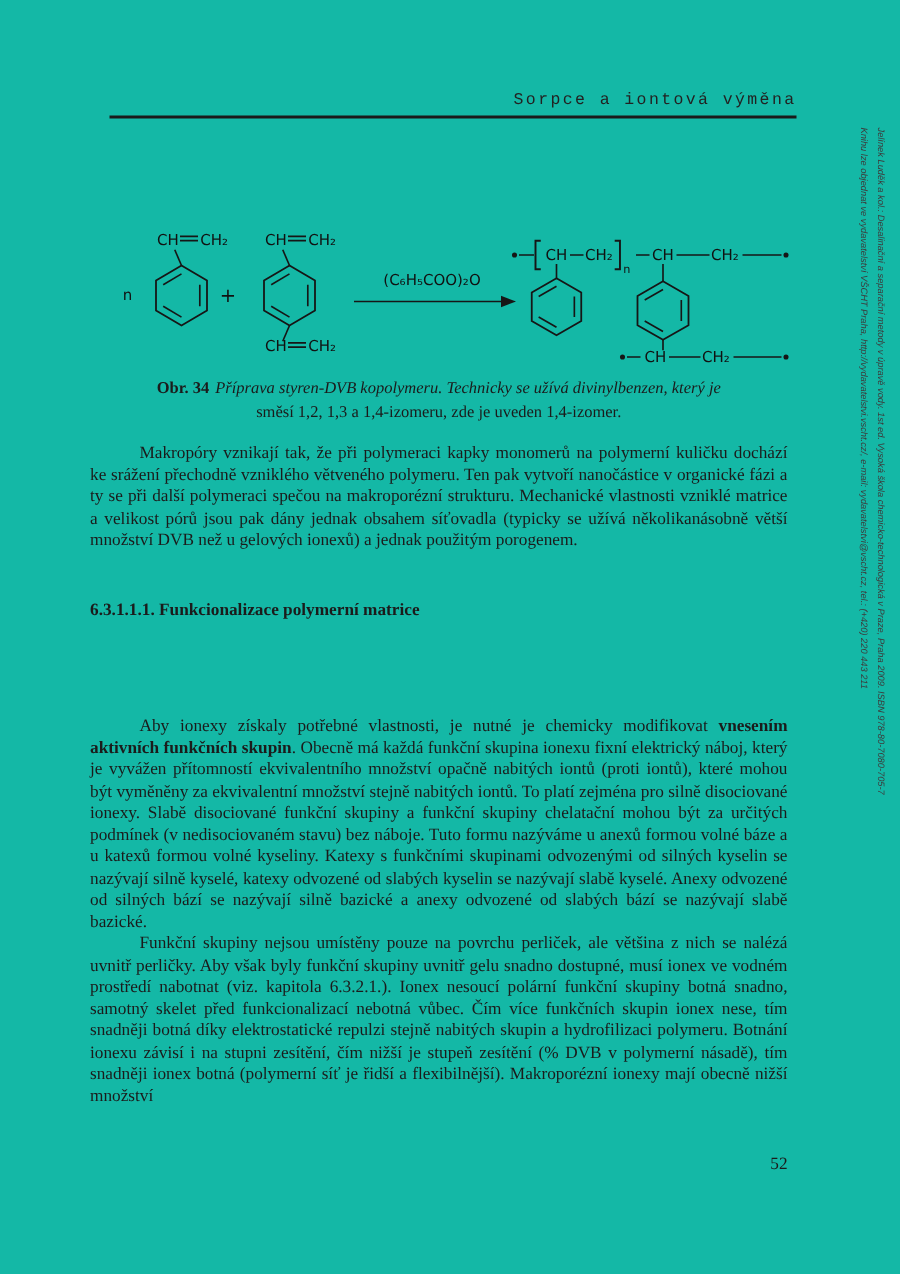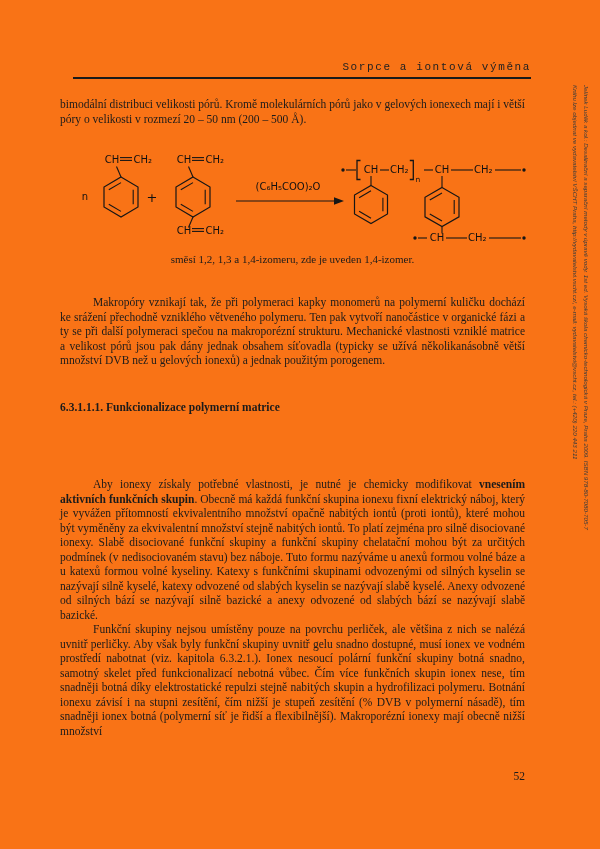--- a/index.html
+++ b/index.html
@@ -1,18 +1,18 @@
 <!DOCTYPE html>
 <html><head>
 <meta charset="utf-8">
 <style>
   html,body { margin:0; padding:0; background:#888; }
   .page {
     position:relative; width:600px; height:849px; margin:0 auto;
-    background:#f97316; overflow:hidden;
+    background:#14b8a6; overflow:hidden;
     font-family:"Liberation Serif", serif; color:#1b1b1b;
   }
   
   .header-title {
     position:absolute; top:61px; right:69px;
     font-family:"Liberation Mono", monospace;
     font-size:11px; letter-spacing:1.6px; white-space:nowrap; color:#222;
   }
   .header-rule {
     position:absolute; top:77px; left:73px; width:458px; height:2px;
@@ -66,21 +66,20 @@
 <div class="page">
 
   <div class="header-title">Sorpce a iontová výměna</div>
   <div class="header-rule"></div>
 
   <div class="sidebar">
     <div>Jelínek Luděk a kol.: Desalinační a separační metody v úpravě vody. 1st ed. Vysoká škola chemicko-technologická v Praze, Praha 2009. ISBN 978-80-7080-705-7</div>
     <div>Knihu lze objednat ve vydavatelství VŠCHT Praha, http://vydavatelstvi.vscht.cz/, e-mail: vydavatelstvi@vscht.cz, tel.: (+420) 220 443 211</div>
   </div>
 
-  <p class="bodytext" style="top:97px">bimodální distribuci velikosti pórů. Kromě molekulárních pórů jako v gelových ionexech mají i větší póry o velikosti v rozmezí 20 – 50 nm (200 – 500 Å).</p>
 
   <svg class="figure-svg" width="468" height="106" viewBox="0 0 468 106">
 
     <g>
       <text class="chem" x="25" y="57" text-anchor="middle">n</text>
       <text class="chem" x="52" y="20" text-anchor="middle">CH</text>
       <line class="bond" x1="60" y1="14.6" x2="72" y2="14.6"></line>
       <line class="bond" x1="60" y1="17.4" x2="72" y2="17.4"></line>
       <text class="chem" x="73.5" y="20">CH₂</text>
       <line class="bond" x1="56.5" y1="23.5" x2="61" y2="34"></line>
@@ -148,20 +147,21 @@
       <line class="bond" x1="358" y1="95" x2="367" y2="95"></line>
       <text class="chem" x="377" y="98" text-anchor="middle">CH</text>
       <line class="bond" x1="386" y1="95" x2="407" y2="95"></line>
       <text class="chem" x="408" y="98">CH₂</text>
       <line class="bond" x1="429" y1="95" x2="461" y2="95"></line>
       <circle class="dot" cx="464" cy="95" r="1.7"></circle>
     </g>
   </svg>
 
   <div class="caption">
+    <div><span class="cap-label">Obr. 34</span><span class="cap-italic">Příprava styren-DVB kopolymeru. Technicky se užívá divinylbenzen, který je</span></div>
     <div class="cap-line2">směsí 1,2, 1,3 a 1,4-izomeru, zde je uveden 1,4-izomer.</div>
   </div>
 
   <p class="bodytext indent" style="top:295px">Makropóry vznikají tak, že při polymeraci kapky monomerů na polymerní kuličku dochází ke srážení přechodně vzniklého větveného polymeru. Ten pak vytvoří nanočástice v organické fázi a ty se při další polymeraci spečou na makroporézní strukturu. Mechanické vlastnosti vzniklé matrice a velikost pórů jsou pak dány jednak obsahem síťovadla (typicky se užívá několikanásobně větší množství DVB než u gelových ionexů) a jednak použitým porogenem.</p>
 
   <div class="section-heading">6.3.1.1.1. Funkcionalizace polymerní matrice</div>
 
 
   <div class="bodytext" style="top:477px">
     <p class="indent"><span>Aby ionexy získaly potřebné vlastnosti, je nutné je chemicky modifikovat </span><b>vnesením aktivních funkčních skupin</b><span>. Obecně má každá funkční skupina ionexu fixní elektrický náboj, který je vyvážen přítomností ekvivalentního množství opačně nabitých iontů (proti iontů), které mohou být vyměněny za ekvivalentní množství stejně nabitých iontů. To platí zejména pro silně disociované ionexy. Slabě disociované funkční skupiny a funkční skupiny chelatační mohou být za určitých podmínek (v nedisociovaném stavu) bez náboje. Tuto formu nazýváme u anexů formou volné báze a u katexů formou volné kyseliny. Katexy s funkčními skupinami odvozenými od silných kyselin se nazývají silně kyselé, katexy odvozené od slabých kyselin se nazývají slabě kyselé. Anexy odvozené od silných bází se nazývají silně bazické a anexy odvozené od slabých bází se nazývají slabě bazické.</span></p>

